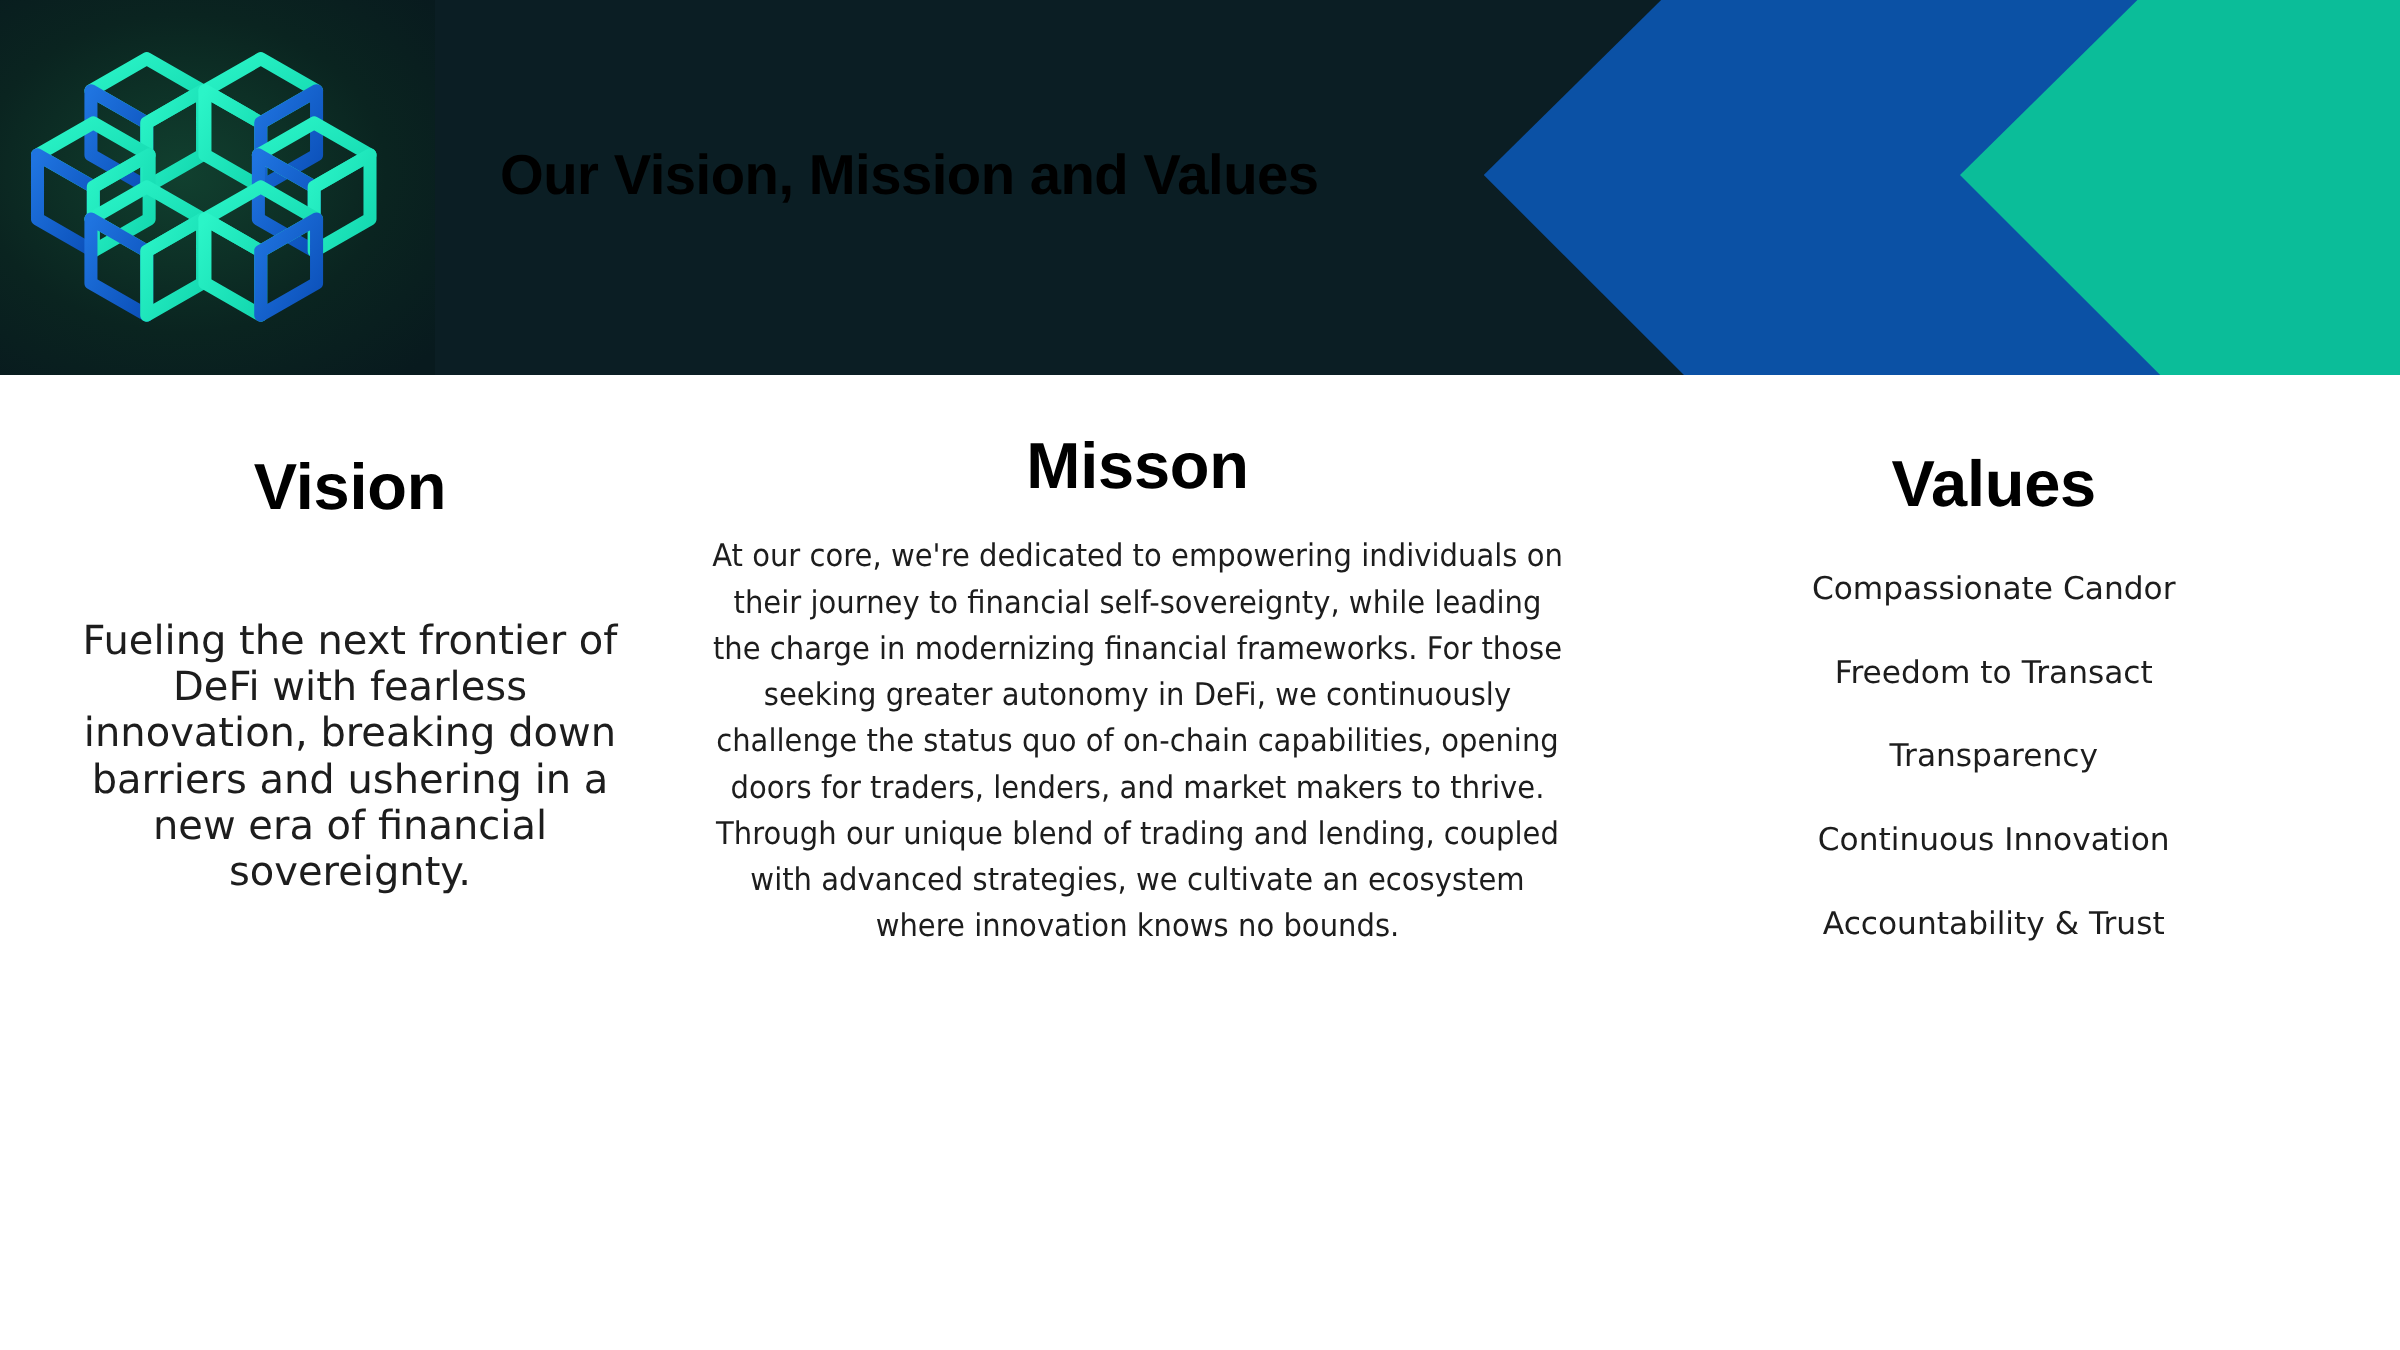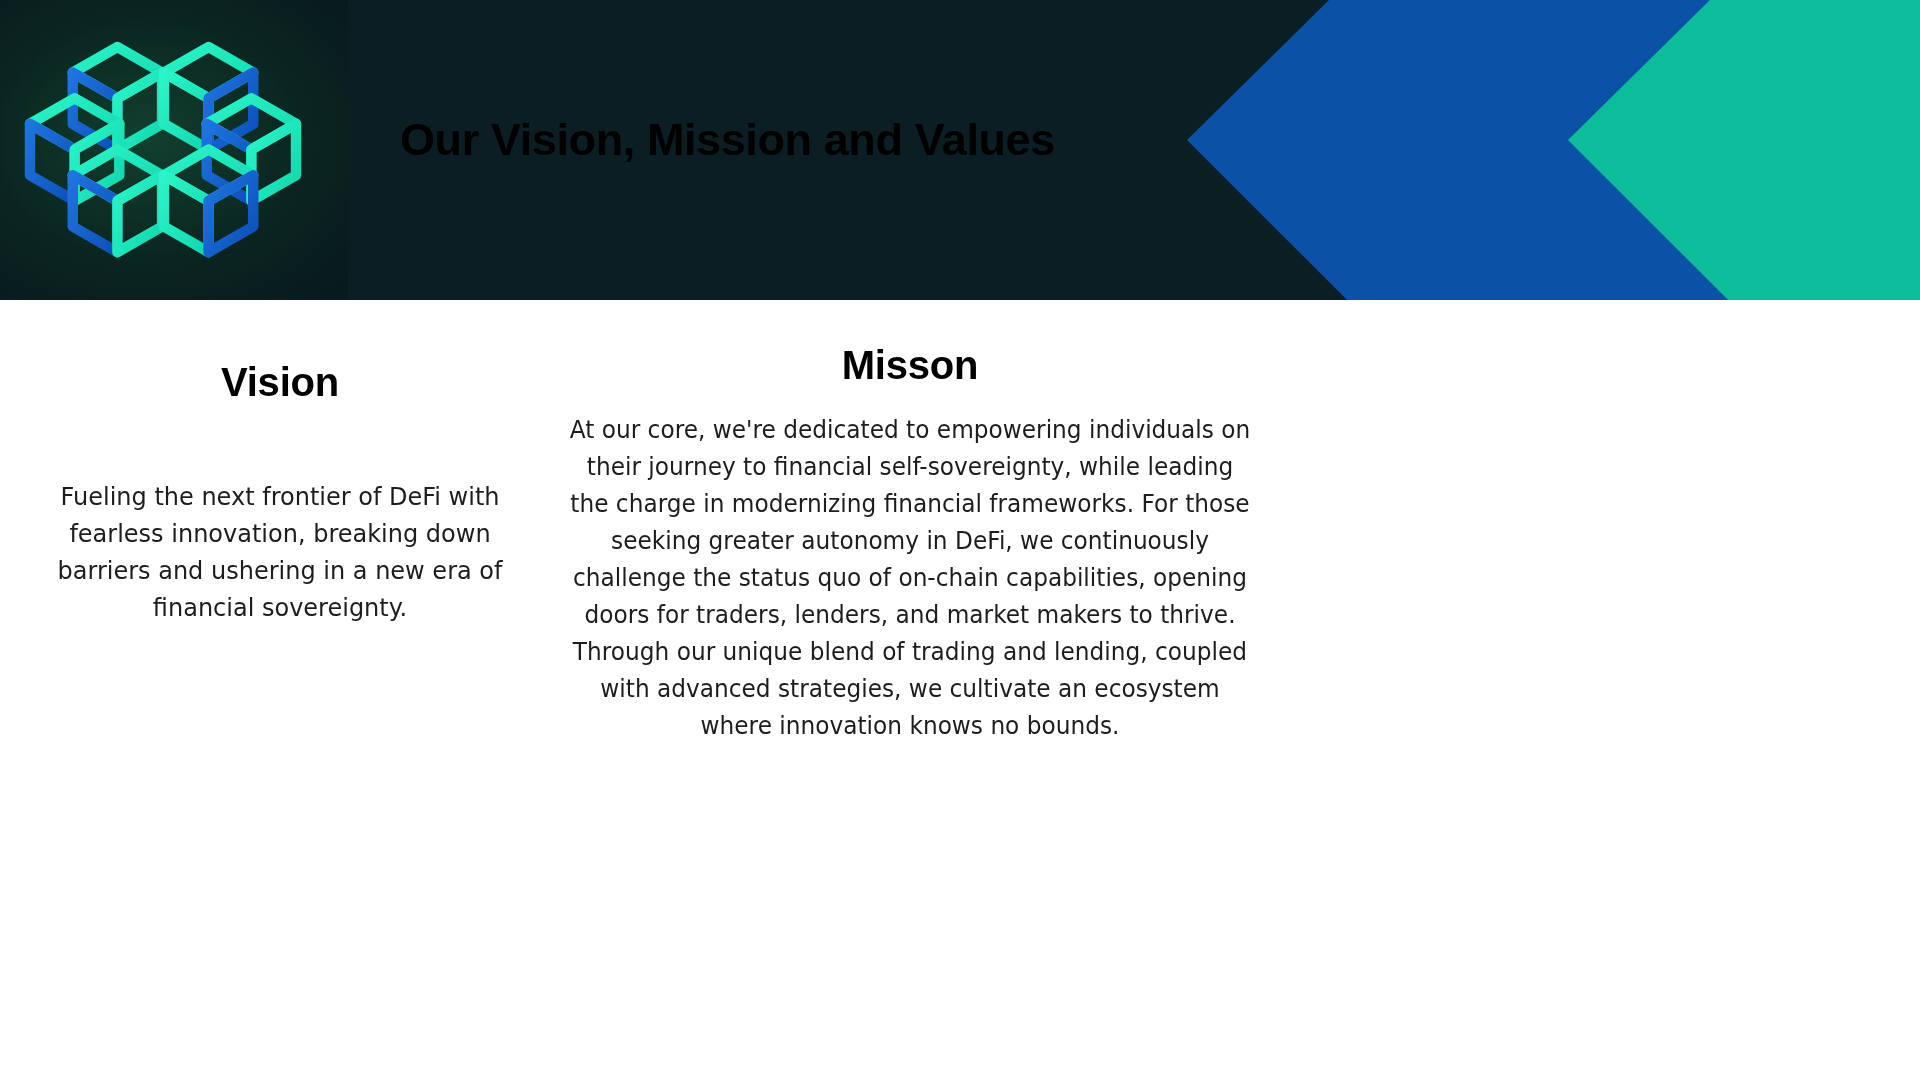--- a/index.html
+++ b/index.html
@@ -100,32 +100,32 @@
   }
   .col-vision  { left: 30px;   width: 500px; }
   .col-mission { left: 530px;  width: 760px; }
   .col-values  { left: 1350px; width: 490px; }
 
   .col-heading {
     text-align: center;
     font-family: "Liberation Sans", sans-serif;
     font-weight: bold;
     color: #000000;
-    font-size: 40px;
+    font-size: 52px;
     letter-spacing: -0.2px;
   }
   .col-vision  .col-heading { margin-top: 60px; }
   .col-mission .col-heading { margin-top: 43px; }
   .col-values  .col-heading { margin-top: 58px; }
 
   .body-text {
     text-align: center;
     color: #1d1d1d;
     font-family: "DejaVu Sans", sans-serif;
-    font-size: 24px;
+    font-size: 32px;
     line-height: 37px;
     font-weight: 400;
   }
   .col-vision .body-text {
     margin-top: 74px;
     padding: 0 26px;
   }
   .col-mission .body-text {
     margin-top: 23px;
     padding: 0 10px;
@@ -219,14 +219,24 @@
   <div class="col col-vision">
     <div class="col-heading">Vision</div>
     <div class="body-text">Fueling the next frontier of DeFi with fearless innovation, breaking down barriers and ushering in a new era of financial sovereignty.</div>
   </div>
 
   <div class="col col-mission">
     <div class="col-heading">Misson</div>
     <div class="body-text">At our core, we're dedicated to empowering individuals on their journey to financial self-sovereignty, while leading the charge in modernizing financial frameworks. For those seeking greater autonomy in DeFi, we continuously challenge the status quo of on-chain capabilities, opening doors for traders, lenders, and market makers to thrive. Through our unique blend of trading and lending, coupled with advanced strategies, we cultivate an ecosystem where innovation knows no bounds.</div>
   </div>
 
+  <div class="col col-values">
+    <div class="col-heading">Values</div>
+    <ul class="values-list">
+      <li>Compassionate Candor</li>
+      <li>Freedom to Transact</li>
+      <li>Transparency</li>
+      <li>Continuous Innovation</li>
+      <li>Accountability &amp; Trust</li>
+    </ul>
+  </div>
 
 </div>
 
 </body></html>

